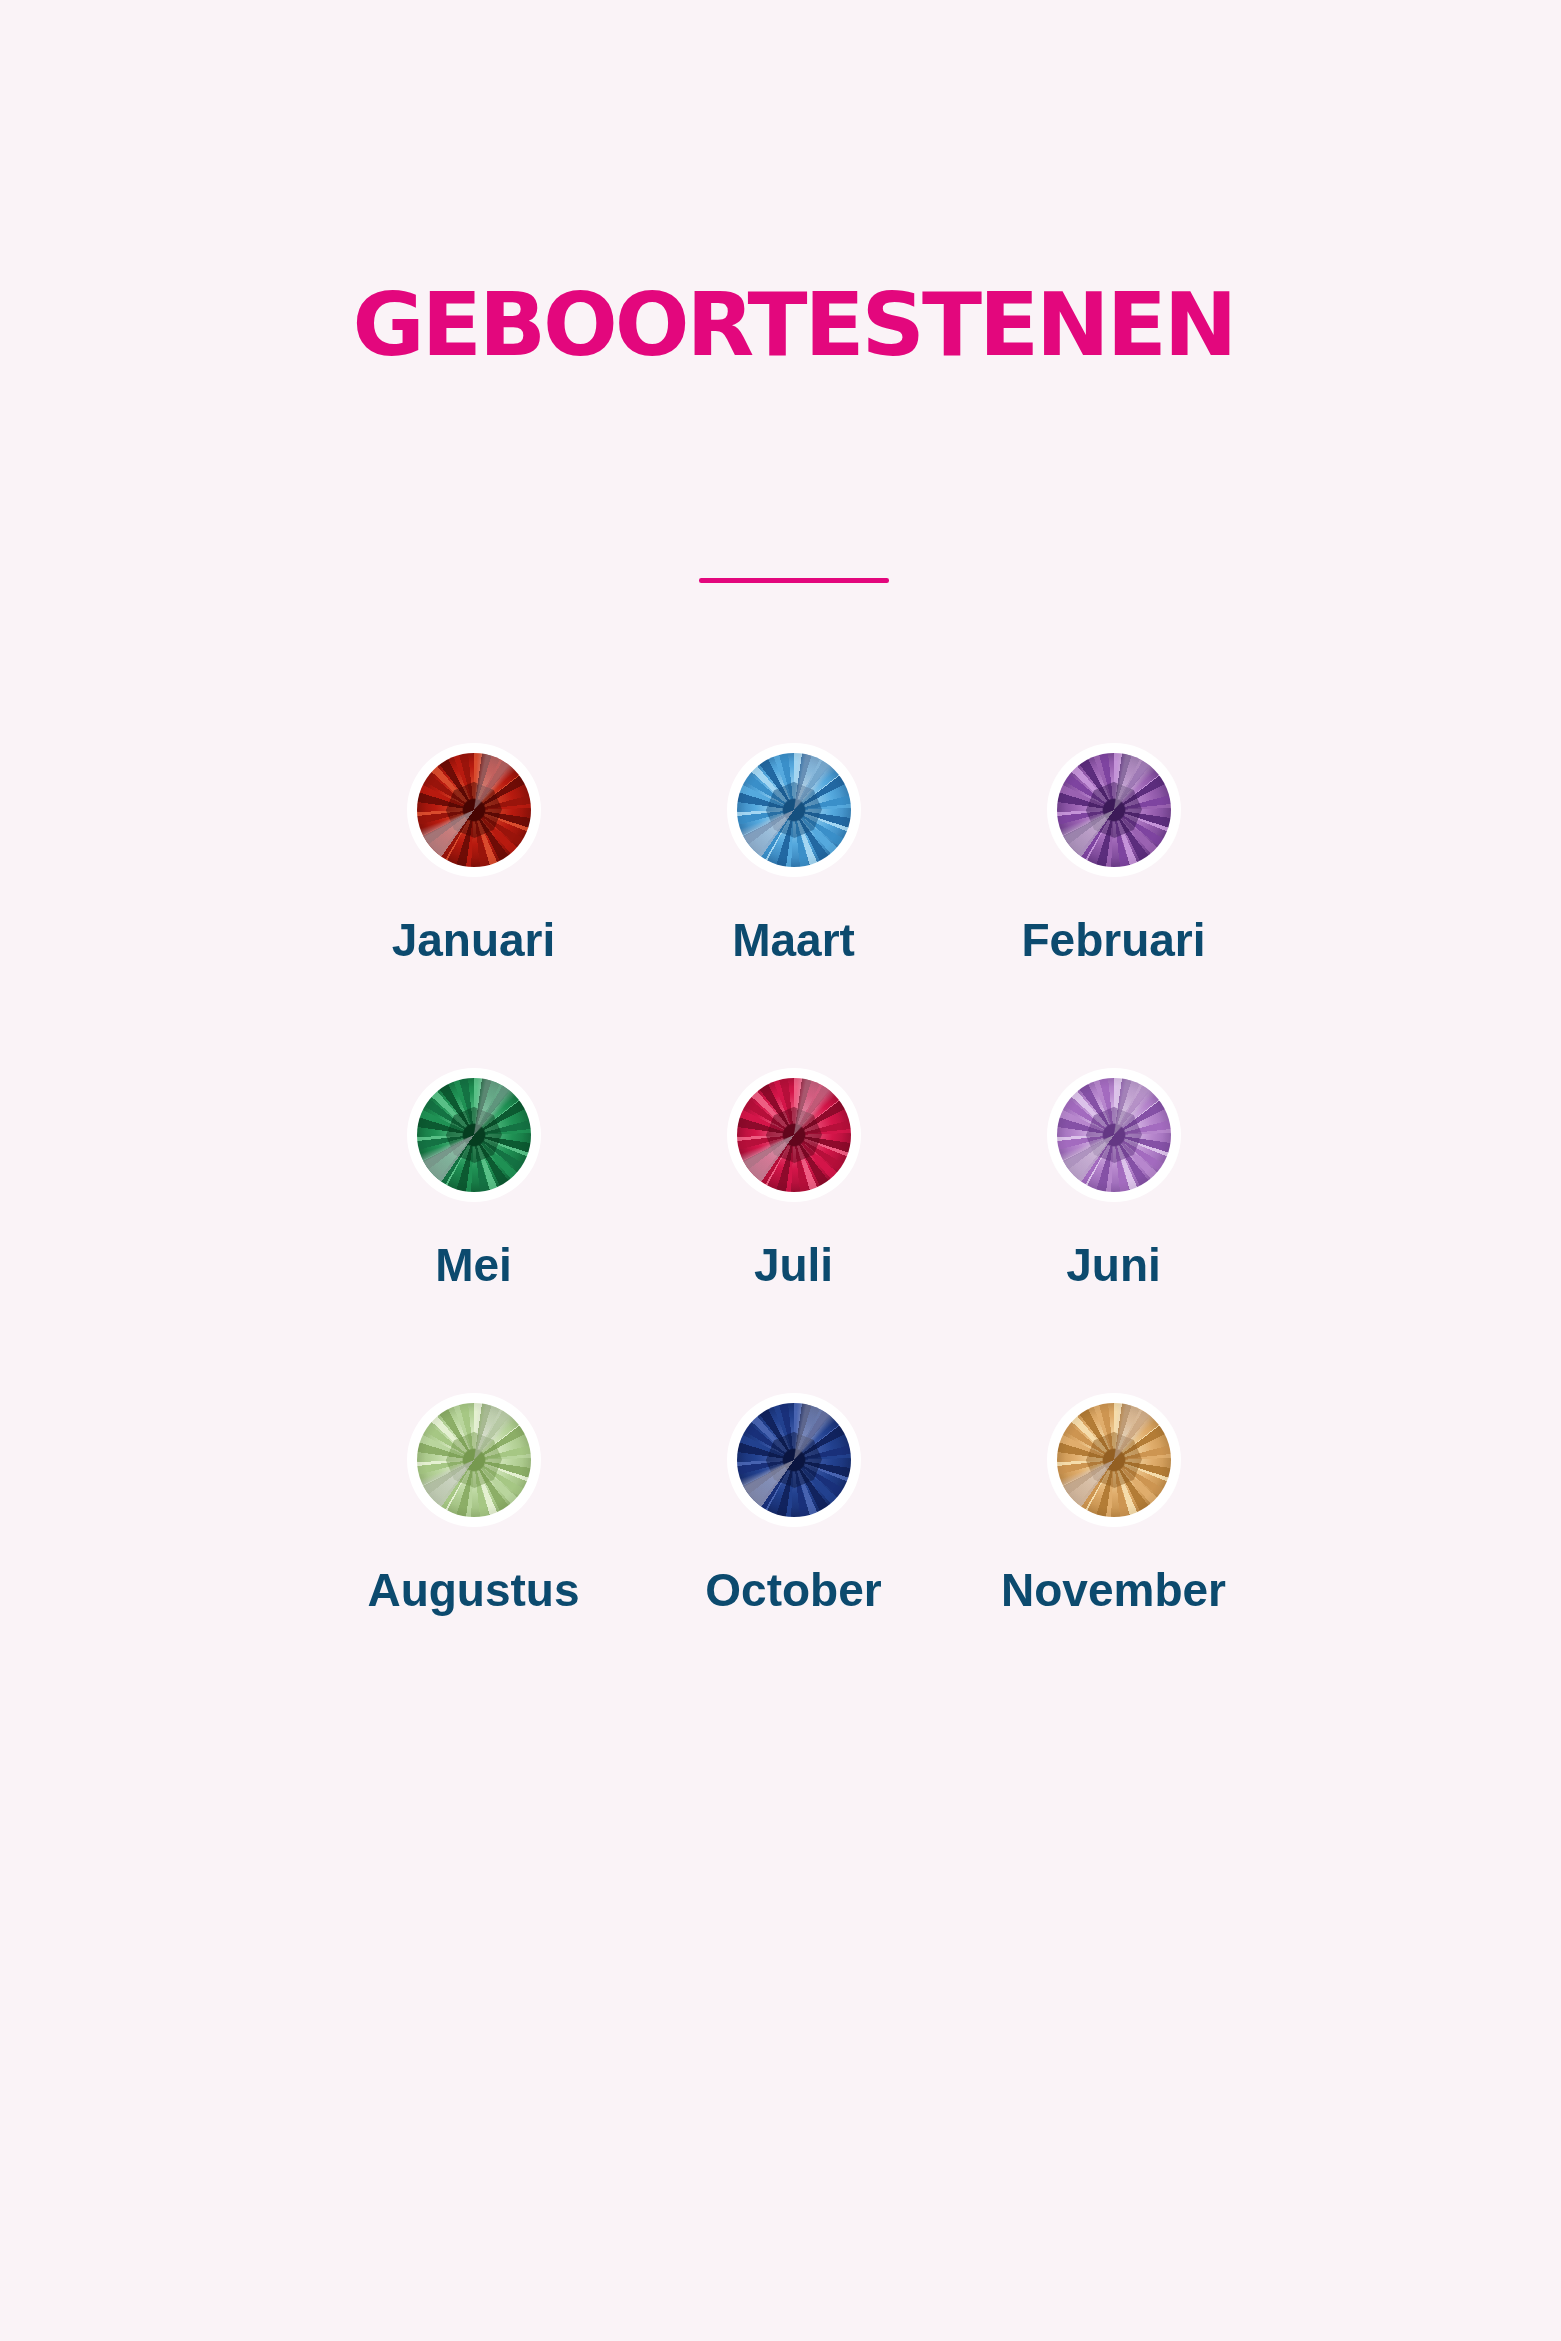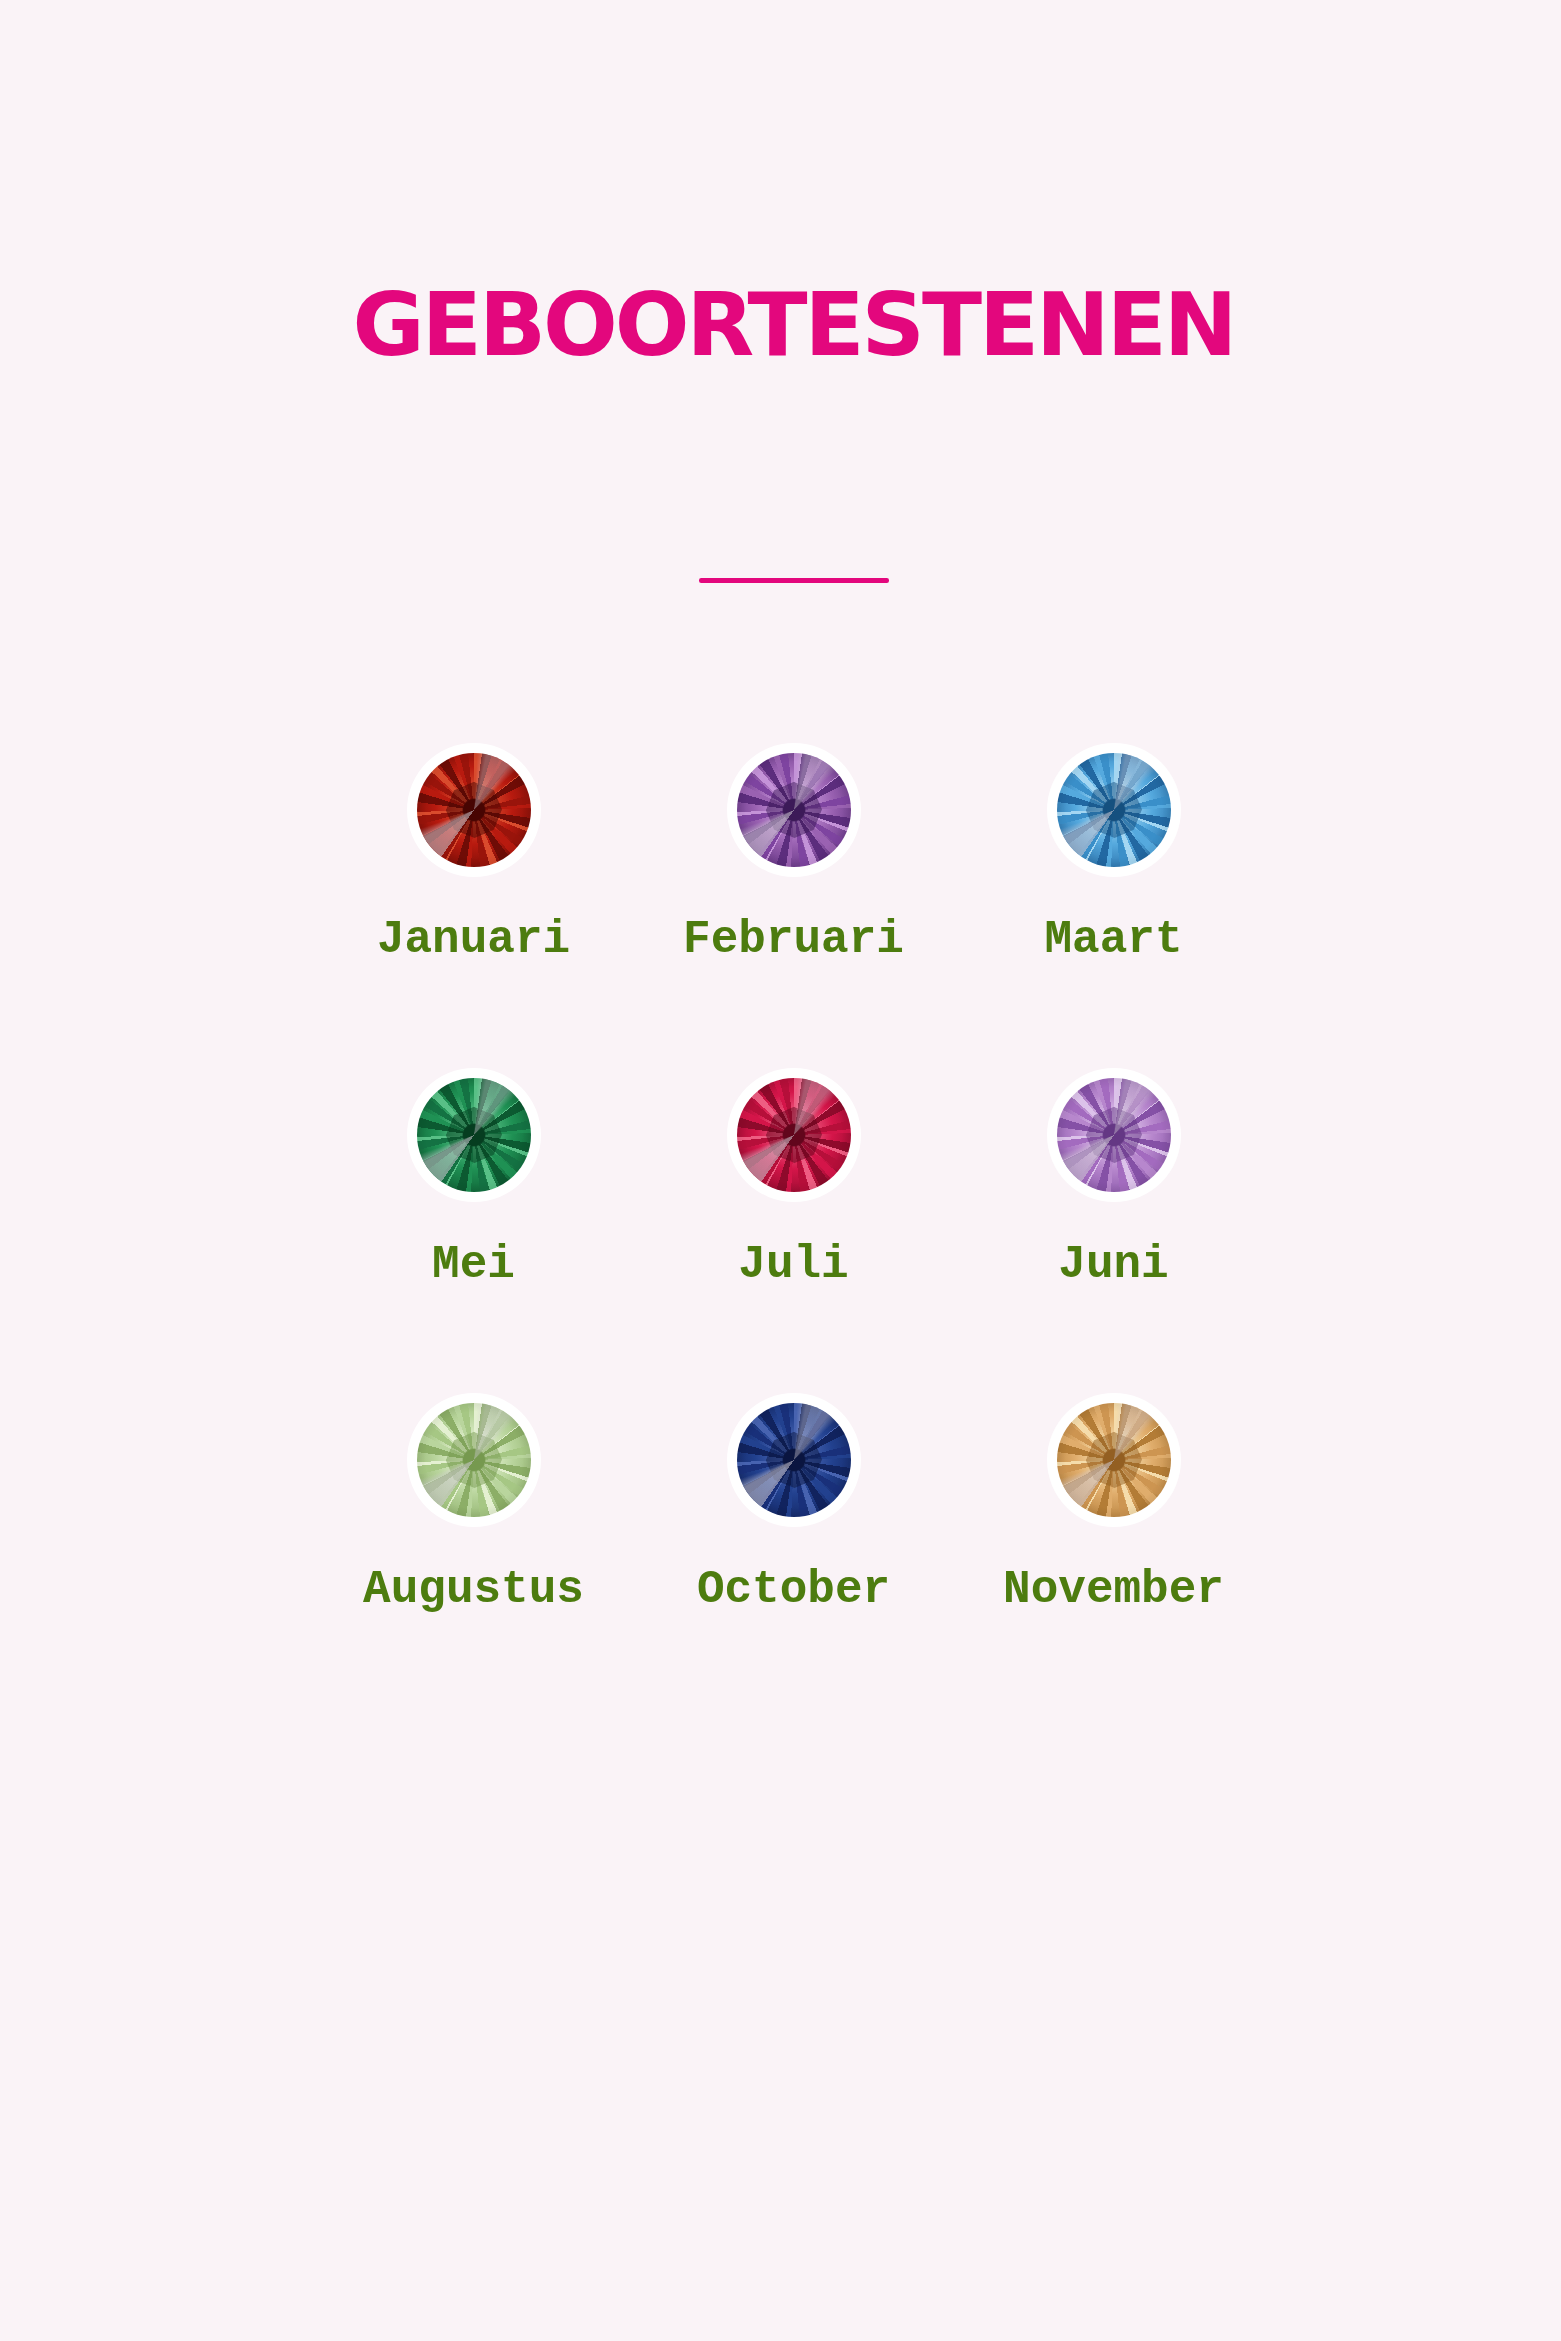--- a/index.html
+++ b/index.html
@@ -107,25 +107,25 @@
         rgba(208,203,212,0) 36deg 148deg,
         rgba(208,203,212,.4) 158deg 182deg,
         rgba(208,203,212,0) 192deg 360deg),
       radial-gradient(circle at 50% 50%,
         rgba(255,255,255,0) 0 60%,
         rgba(0,0,0,.14) 86%,
         rgba(0,0,0,.26) 100%);
   }
   .month-label{
     margin-top:35px;
-    font-family:Liberation Mono, monospace;
+    font-family:Liberation Sans, sans-serif;
     font-weight:700;
     font-size:46px;
     line-height:56px;
-    color:#4d7c0f;
+    color:#0c4a6e;
     text-align:center;
     white-space:nowrap;
   }
 </style>
 </head>
 <body style="background: rgb(250, 243, 247);">
 
 <div class="page" style="background: rgb(250, 243, 247); margin-left: 13px;">
 
   <div class="title" style="color: rgb(227, 7, 125);">GEBOORTESTENEN</div>
@@ -137,30 +137,30 @@
 
     <div class="cell">
       <div class="gem-ring">
         <div class="gem" style="--base: #b81a0f; --mid: #99140b; --dark: #6f0c06; --deep: #470502; --light: #d94b2d;"></div>
       </div>
       <div class="month-label">Januari</div>
     </div>
 
     <div class="cell">
       <div class="gem-ring">
+        <div class="gem" style="--base: #55a9de; --mid: #3a8fc9; --dark: #2268a2; --deep: #15507f; --light: #a3d6f2;"></div>
+      </div>
+      <div class="month-label">Maart</div>
+    </div>
+
+    <div class="cell">
+      <div class="gem-ring">
         <div class="gem" style="--base: #9a62b2; --mid: #7e44a0; --dark: #5c2d7d; --deep: #3c1a58; --light: #c493d8;"></div>
       </div>
       <div class="month-label">Februari</div>
-    </div>
-
-    <div class="cell">
-      <div class="gem-ring">
-        <div class="gem" style="--base: #55a9de; --mid: #3a8fc9; --dark: #2268a2; --deep: #15507f; --light: #a3d6f2;"></div>
-      </div>
-      <div class="month-label">Maart</div>
     </div>
 
 
     <div class="cell">
       <div class="gem-ring">
         <div class="gem" style="--base: #1f9154; --mid: #147243; --dark: #0c5a31; --deep: #063d20; --light: #58c086;"></div>
       </div>
       <div class="month-label">Mei</div>
     </div>
 

